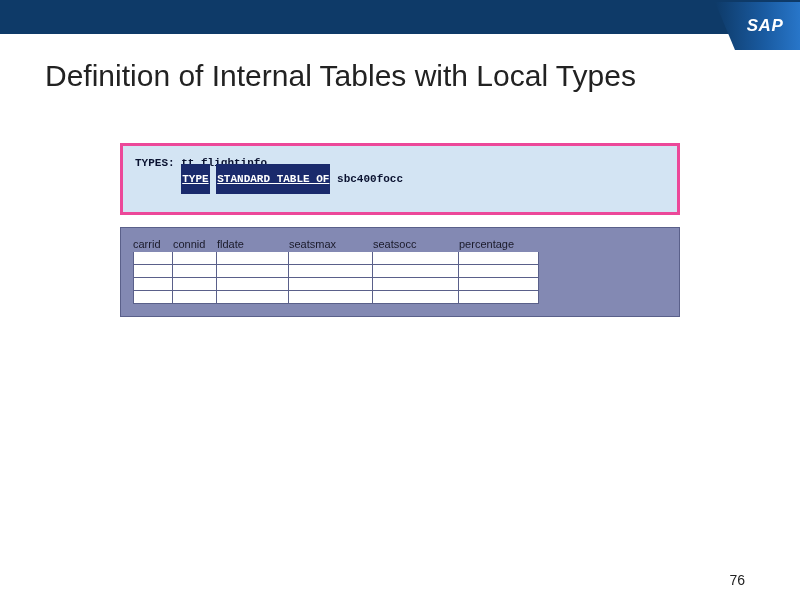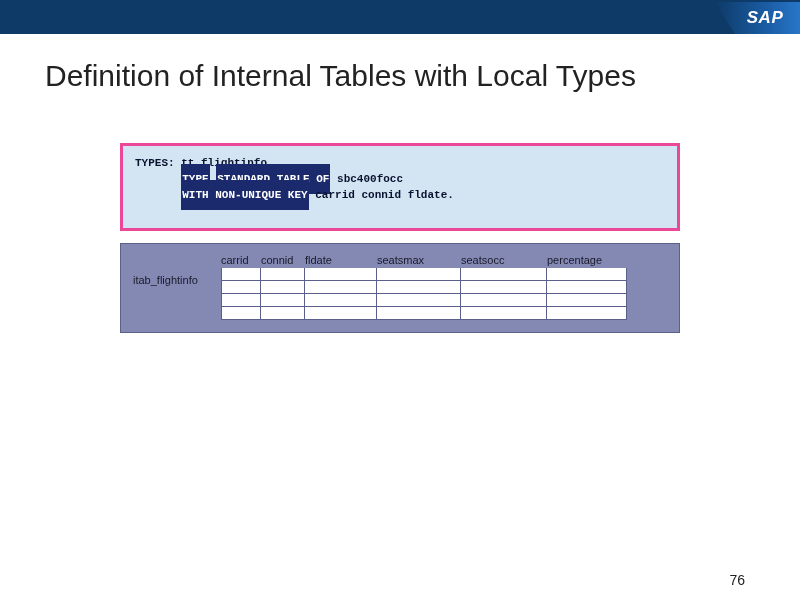--- a/index.html
+++ b/index.html
@@ -15,21 +15,21 @@
     width: 100%;
     height: 34px;
     background: #0e3a68;
     position: relative;
   }
   .sap-logo {
     position: absolute;
     right: 0;
     top: 2px;
     width: 85px;
-    height: 32px;
+    height: 48px;
     background: linear-gradient(to right, #0e3a68 0%, #1a5ca3 60%, #2876c9 100%);
     clip-path: polygon(0 0, 100% 0, 100% 100%, 20px 100%);
     display: flex;
     align-items: center;
     justify-content: center;
     padding-left: 15px;
   }
   .sap-logo span {
     color: #fff;
     font-weight: bold;
@@ -53,20 +53,21 @@
     font-family: "Courier New", monospace;
     font-size: 11px;
     line-height: 1.45;
     color: #0a1230;
     font-weight: bold;
   }
   .code-box .hl {
     background: #1a2a6c;
     color: #fff;
     padding: 9px 1px;
+    text-decoration: underline;
   }
   .table-box {
     background: #8389b3;
     border: 1px solid #5a608a;
     margin-top: 12px;
     padding: 10px 12px 12px 12px;
     font-size: 11px;
     color: #1a1a2a;
   }
   .table-wrap {
@@ -123,27 +124,25 @@
   </div>
 </div>
 
 <h1 class="title">Definition of Internal Tables with Local Types</h1>
 
 <div class="content">
 
   <div class="code-box">
     <div>TYPES: tt_flightinfo</div>
     <div><span style="white-space:pre;">       </span><span class="hl">TYPE</span><span style="white-space:pre;"> </span><span class="hl">STANDARD TABLE OF</span><span> sbc400focc</span></div>
-    <div><span style="white-space:pre;">       </span><span class="hl">WITH NON-UNIQUE KEY</span><span> carrid connid fldate.</span></div>
     <div style="height:10px"></div>
   </div>
 
   <div class="table-box">
     <div class="table-wrap">
-      <div class="row-label">itab_flightinfo</div>
       <div class="grid">
         <div class="grid-header">
           <div class="c-carrid">carrid</div>
           <div class="c-connid">connid</div>
           <div class="c-fldate">fldate</div>
           <div class="c-seatsmax">seatsmax</div>
           <div class="c-seatsocc">seatsocc</div>
           <div class="c-percentage">percentage</div>
         </div>
         <div class="grid-row">

